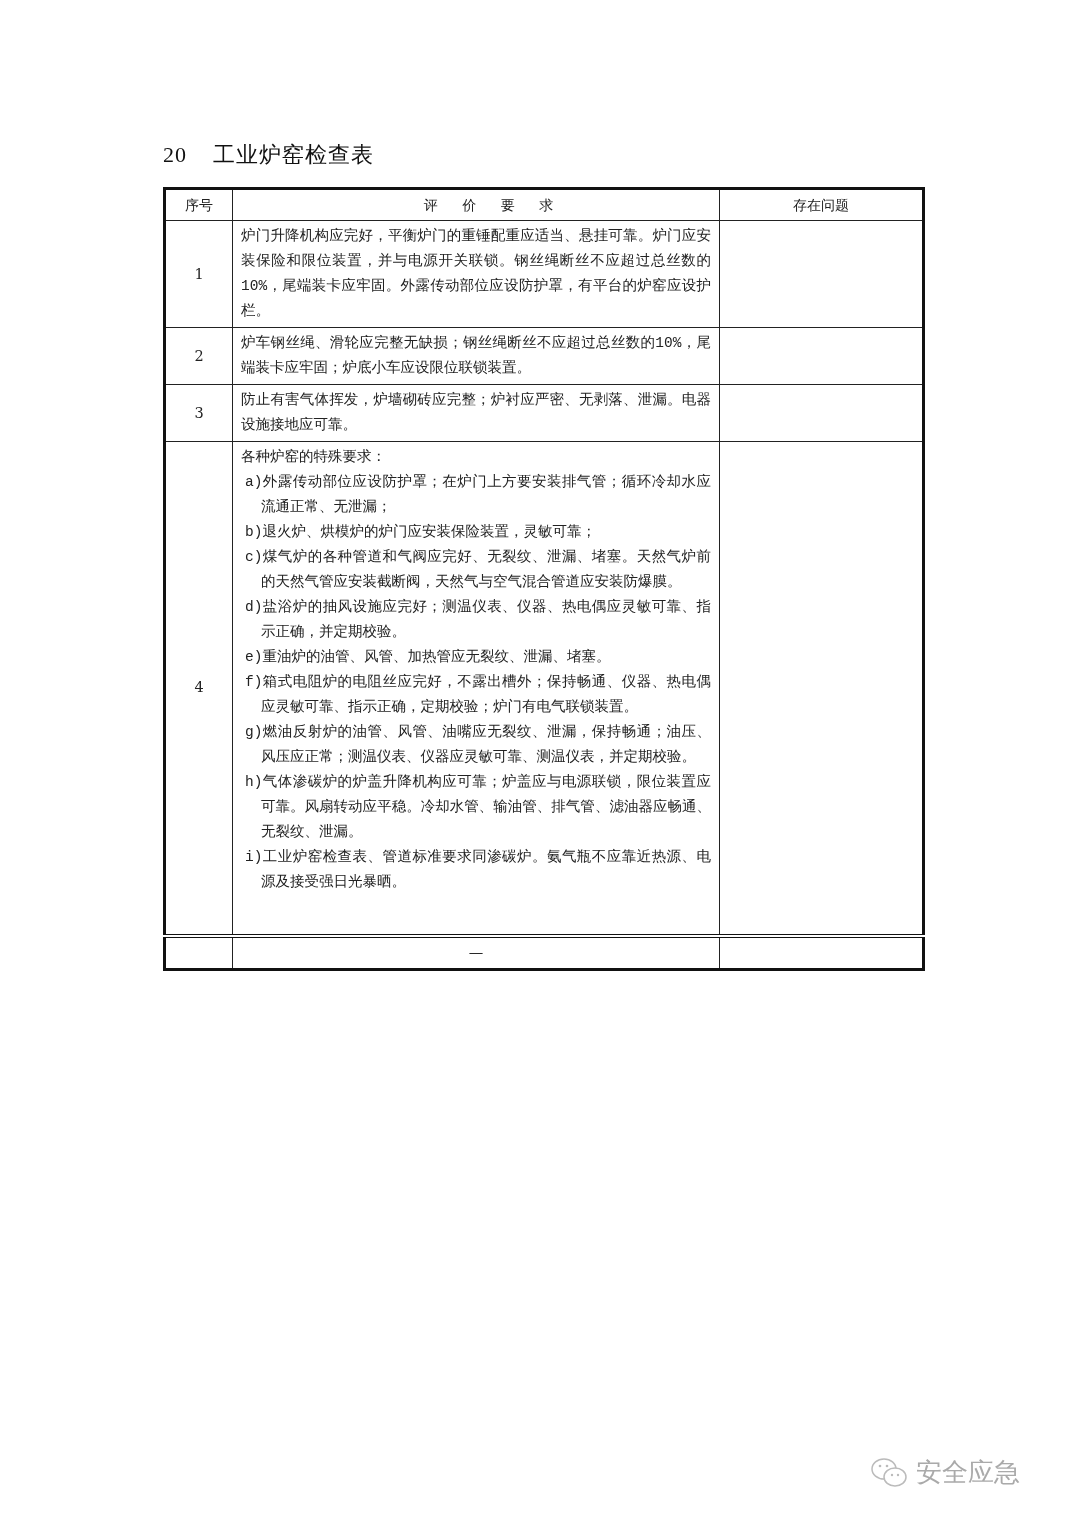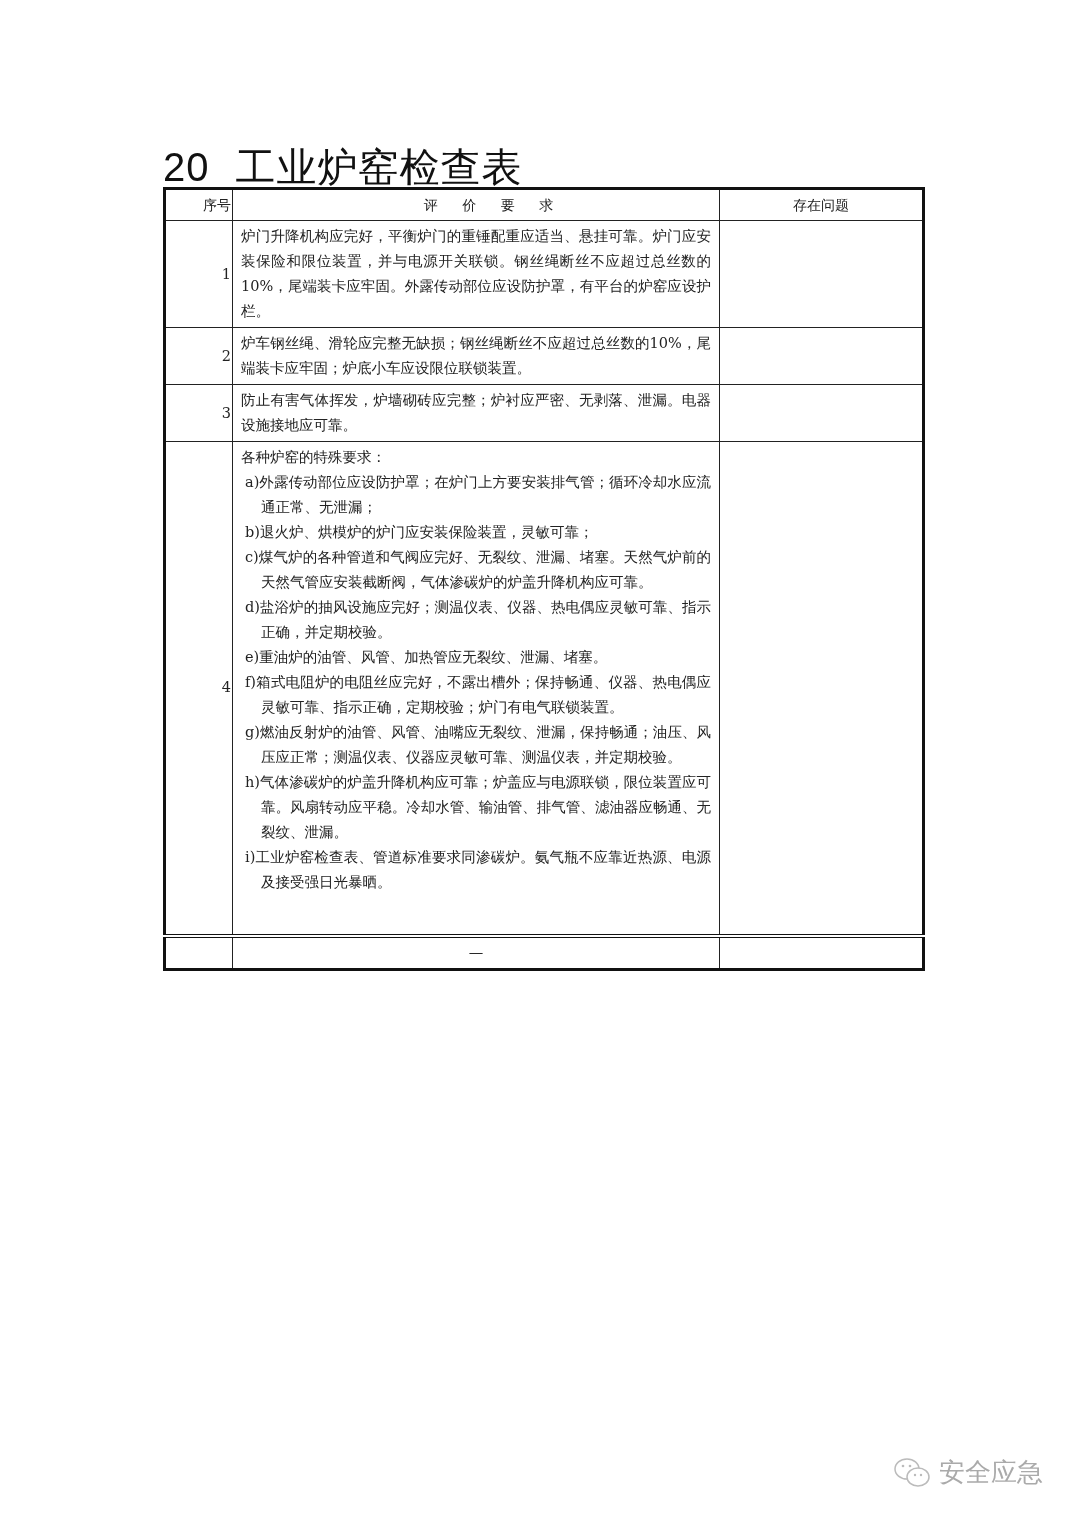--- a/index.html
+++ b/index.html
@@ -3,42 +3,42 @@
 <meta charset="utf-8">
 <style>
   html, body { margin: 0; padding: 0; }
   body {
     width: 1080px; height: 1527px; background: #ffffff; position: relative;
     font-family: "DejaVu Serif", "Liberation Serif", serif; color: #222;
     overflow: hidden;
   }
   .title {
     position: absolute; left: 163px; top: 140px;
-    font-family: Liberation Sans, sans-serif;
-    font-size: 40px; color: #111; letter-spacing: 1px;
+    font-family: Liberation Serif, serif;
+    font-size: 22px; color: #111; letter-spacing: 1px;
   }
   .title .num { margin-right: 26px; }
   table.checklist {
     position: absolute; left: 163px; top: 187px; width: 762px;
     border-collapse: collapse; border: 3px solid #111;
     font-size: 14.5px; line-height: 25px;
   }
   table.checklist td, table.checklist th {
     border: 1.5px solid #222; vertical-align: middle;
   }
   th { font-weight: normal; height: 28px; font-size: 14px; }
-  th.seq, td.seq { width: 64px; text-align: right; }
+  th.seq, td.seq { width: 64px; text-align: center; }
   th.req { letter-spacing: 10px; padding-left: 36px; }
   th.issue { width: 200px; }
-  td.req { padding: 3px 8px 3px 8px; text-align: justify; }
+  td.req { padding: 3px 8px 3px 8px; text-align: justify; font-family: Liberation Mono, monospace; }
   td.issue { }
   .item { padding-left: 20px; text-indent: -16px; }
   tr.last td { border-top: 4px double #111; height: 28px; text-align: center; }
   .watermark {
-    position: absolute; left: 893px; top: 1455px; display: flex; align-items: center;
+    position: absolute; left: 870px; top: 1455px; display: flex; align-items: center;
     color: #aaa; font-family: "DejaVu Sans", sans-serif; font-size: 26px;
   }
   .watermark svg { margin-right: 6px; }
 </style>
 </head>
 <body>
 
 <div class="title">
   <span class="num">20</span><span>工业炉窑检查表</span>
 </div>
@@ -64,21 +64,21 @@
     <td class="seq">3</td>
     <td class="req">防止有害气体挥发，炉墙砌砖应完整；炉衬应严密、无剥落、泄漏。电器设施接地应可靠。</td>
     <td class="issue"></td>
   </tr>
   <tr style="height:494px">
     <td class="seq">4</td>
     <td class="req" style="vertical-align:top; ">
       <div>各种炉窑的特殊要求：</div>
       <div class="item">a)外露传动部位应设防护罩；在炉门上方要安装排气管；循环冷却水应流通正常、无泄漏；</div>
       <div class="item">b)退火炉、烘模炉的炉门应安装保险装置，灵敏可靠；</div>
-      <div class="item">c)煤气炉的各种管道和气阀应完好、无裂纹、泄漏、堵塞。天然气炉前的天然气管应安装截断阀，气体渗碳炉的炉盖升降机构应可靠。</div>
+      <div class="item">c)煤气炉的各种管道和气阀应完好、无裂纹、泄漏、堵塞。天然气炉前的天然气管应安装截断阀，天然气与空气混合管道应安装防爆膜。</div>
       <div class="item">d)盐浴炉的抽风设施应完好；测温仪表、仪器、热电偶应灵敏可靠、指示正确，并定期校验。</div>
       <div class="item">e)重油炉的油管、风管、加热管应无裂纹、泄漏、堵塞。</div>
       <div class="item">f)箱式电阻炉的电阻丝应完好，不露出槽外；保持畅通、仪器、热电偶应灵敏可靠、指示正确，定期校验；炉门有电气联锁装置。</div>
       <div class="item">g)燃油反射炉的油管、风管、油嘴应无裂纹、泄漏，保持畅通；油压、风压应正常；测温仪表、仪器应灵敏可靠、测温仪表，并定期校验。</div>
       <div class="item">h)气体渗碳炉的炉盖升降机构应可靠；炉盖应与电源联锁，限位装置应可靠。风扇转动应平稳。冷却水管、输油管、排气管、滤油器应畅通、无裂纹、泄漏。</div>
       <div class="item">i)工业炉窑检查表、管道标准要求同渗碳炉。氨气瓶不应靠近热源、电源及接受强日光暴晒。</div>
     </td>
     <td class="issue"></td>
   </tr>
   <tr class="last">

